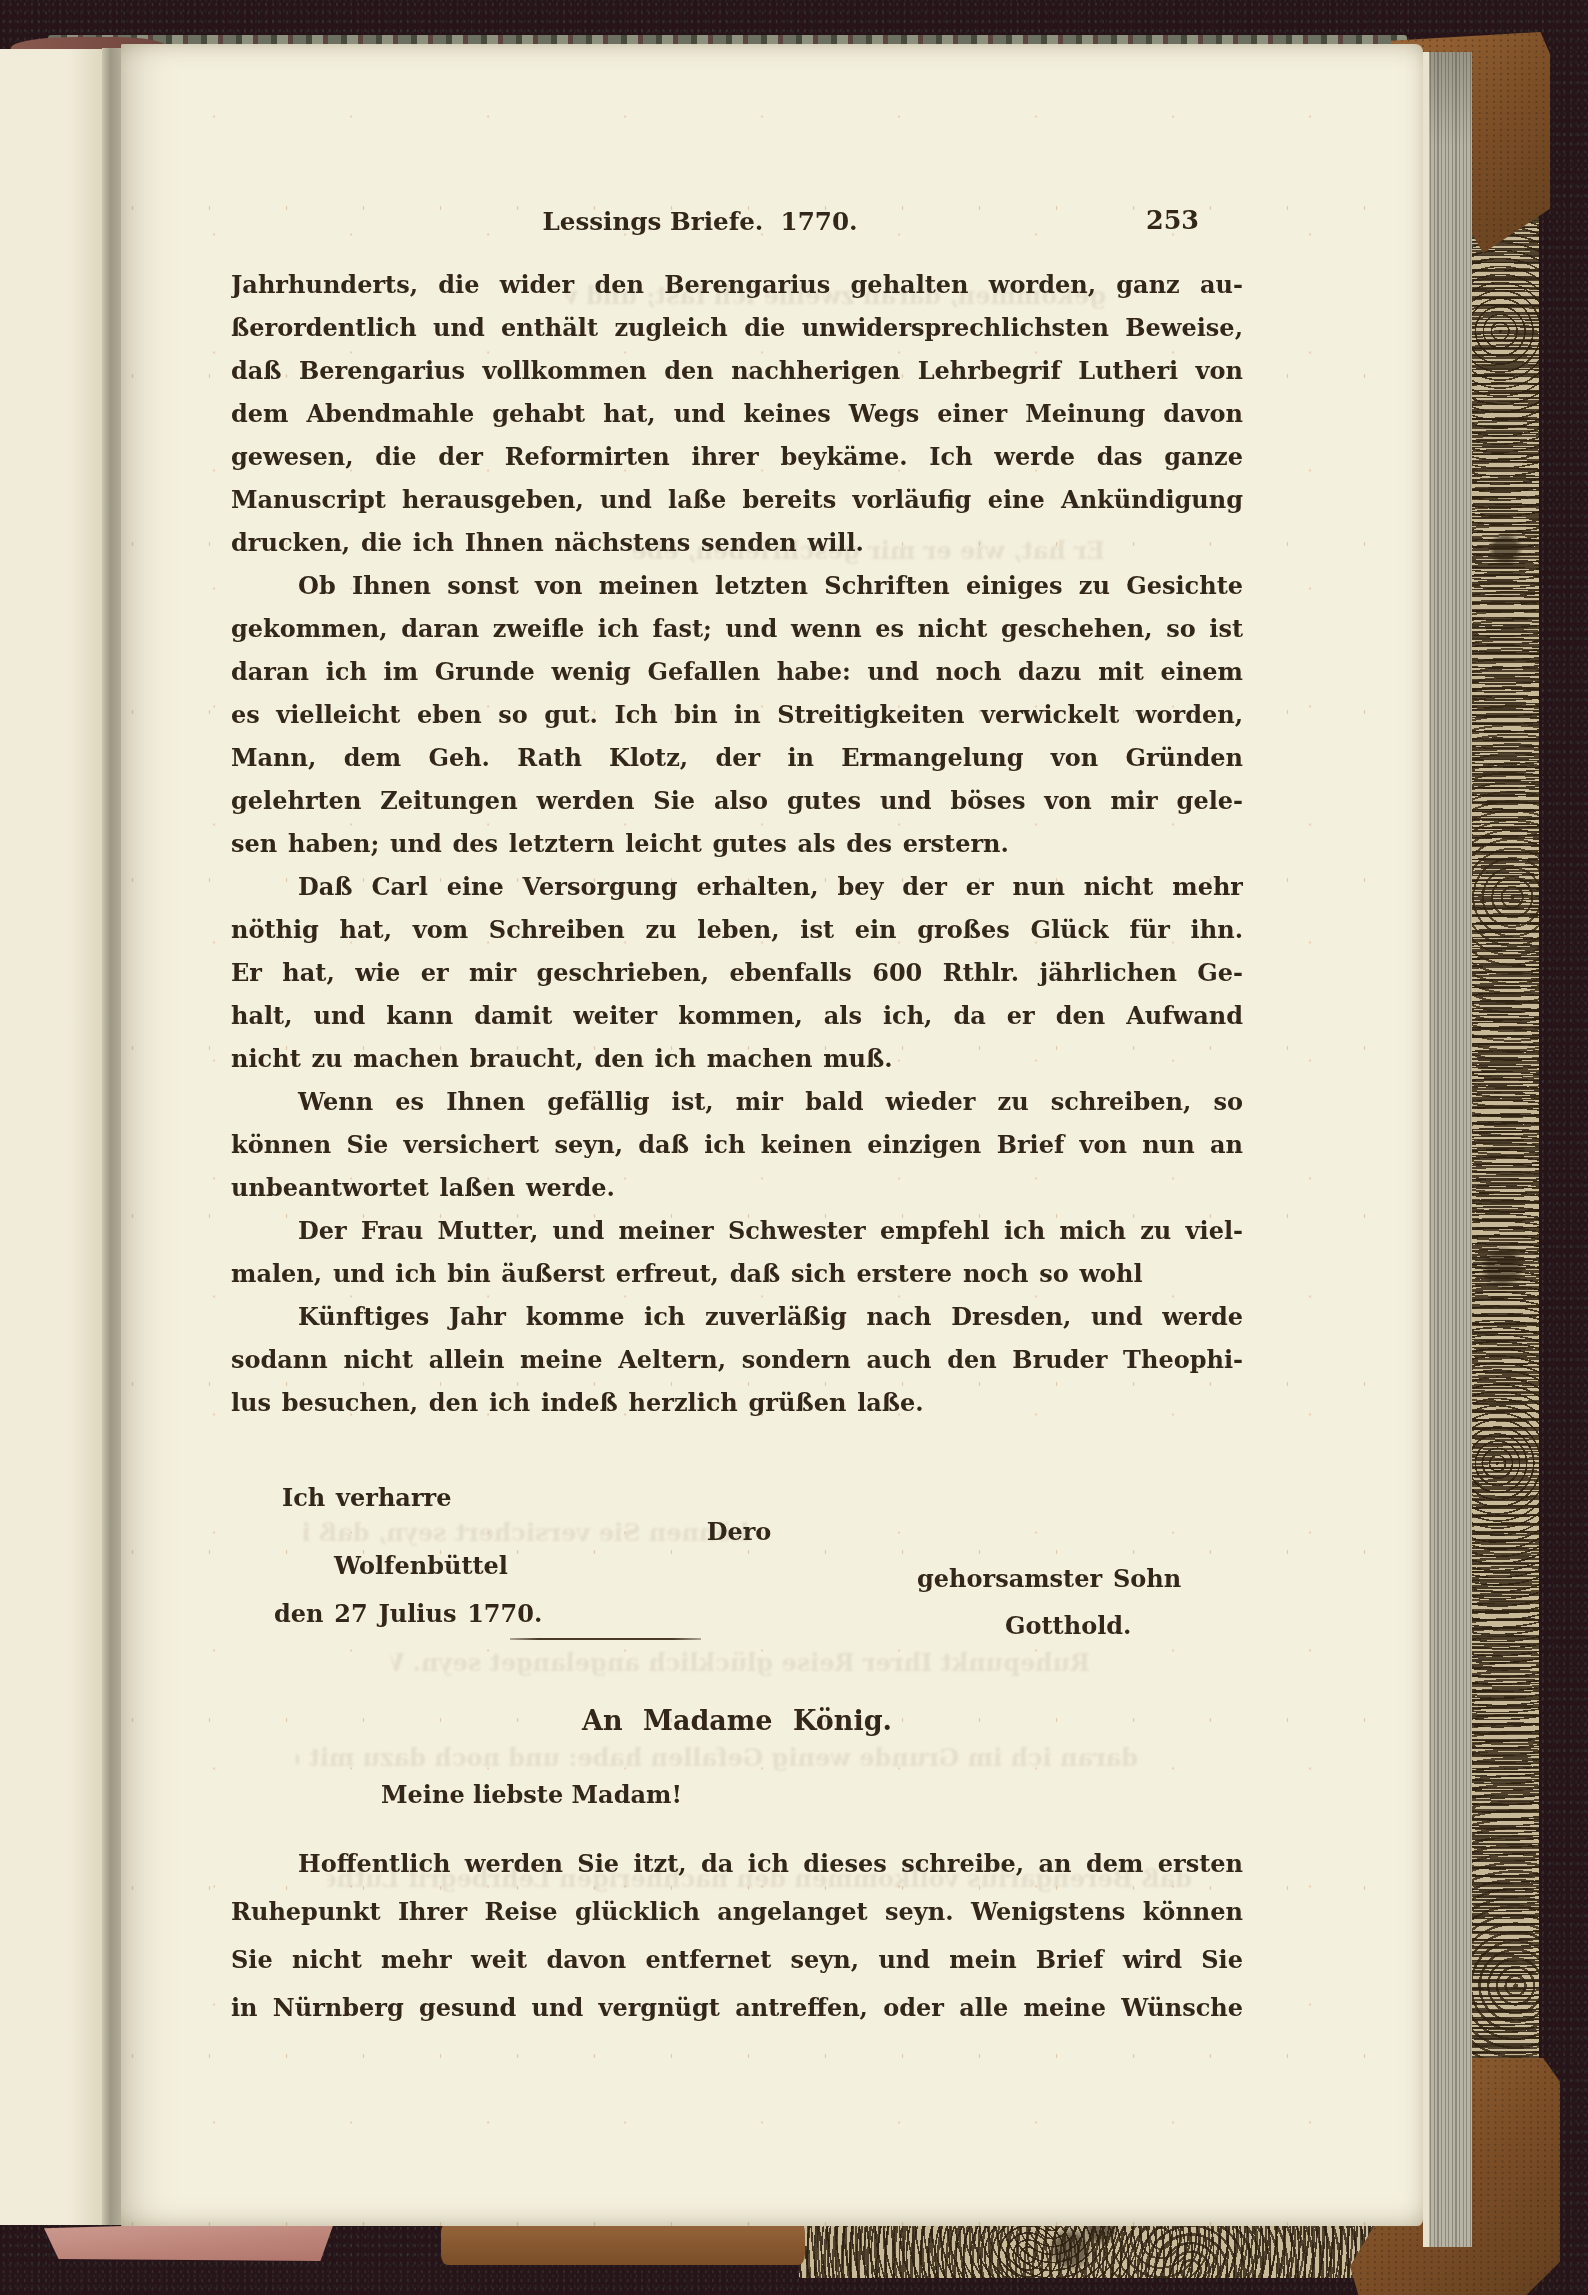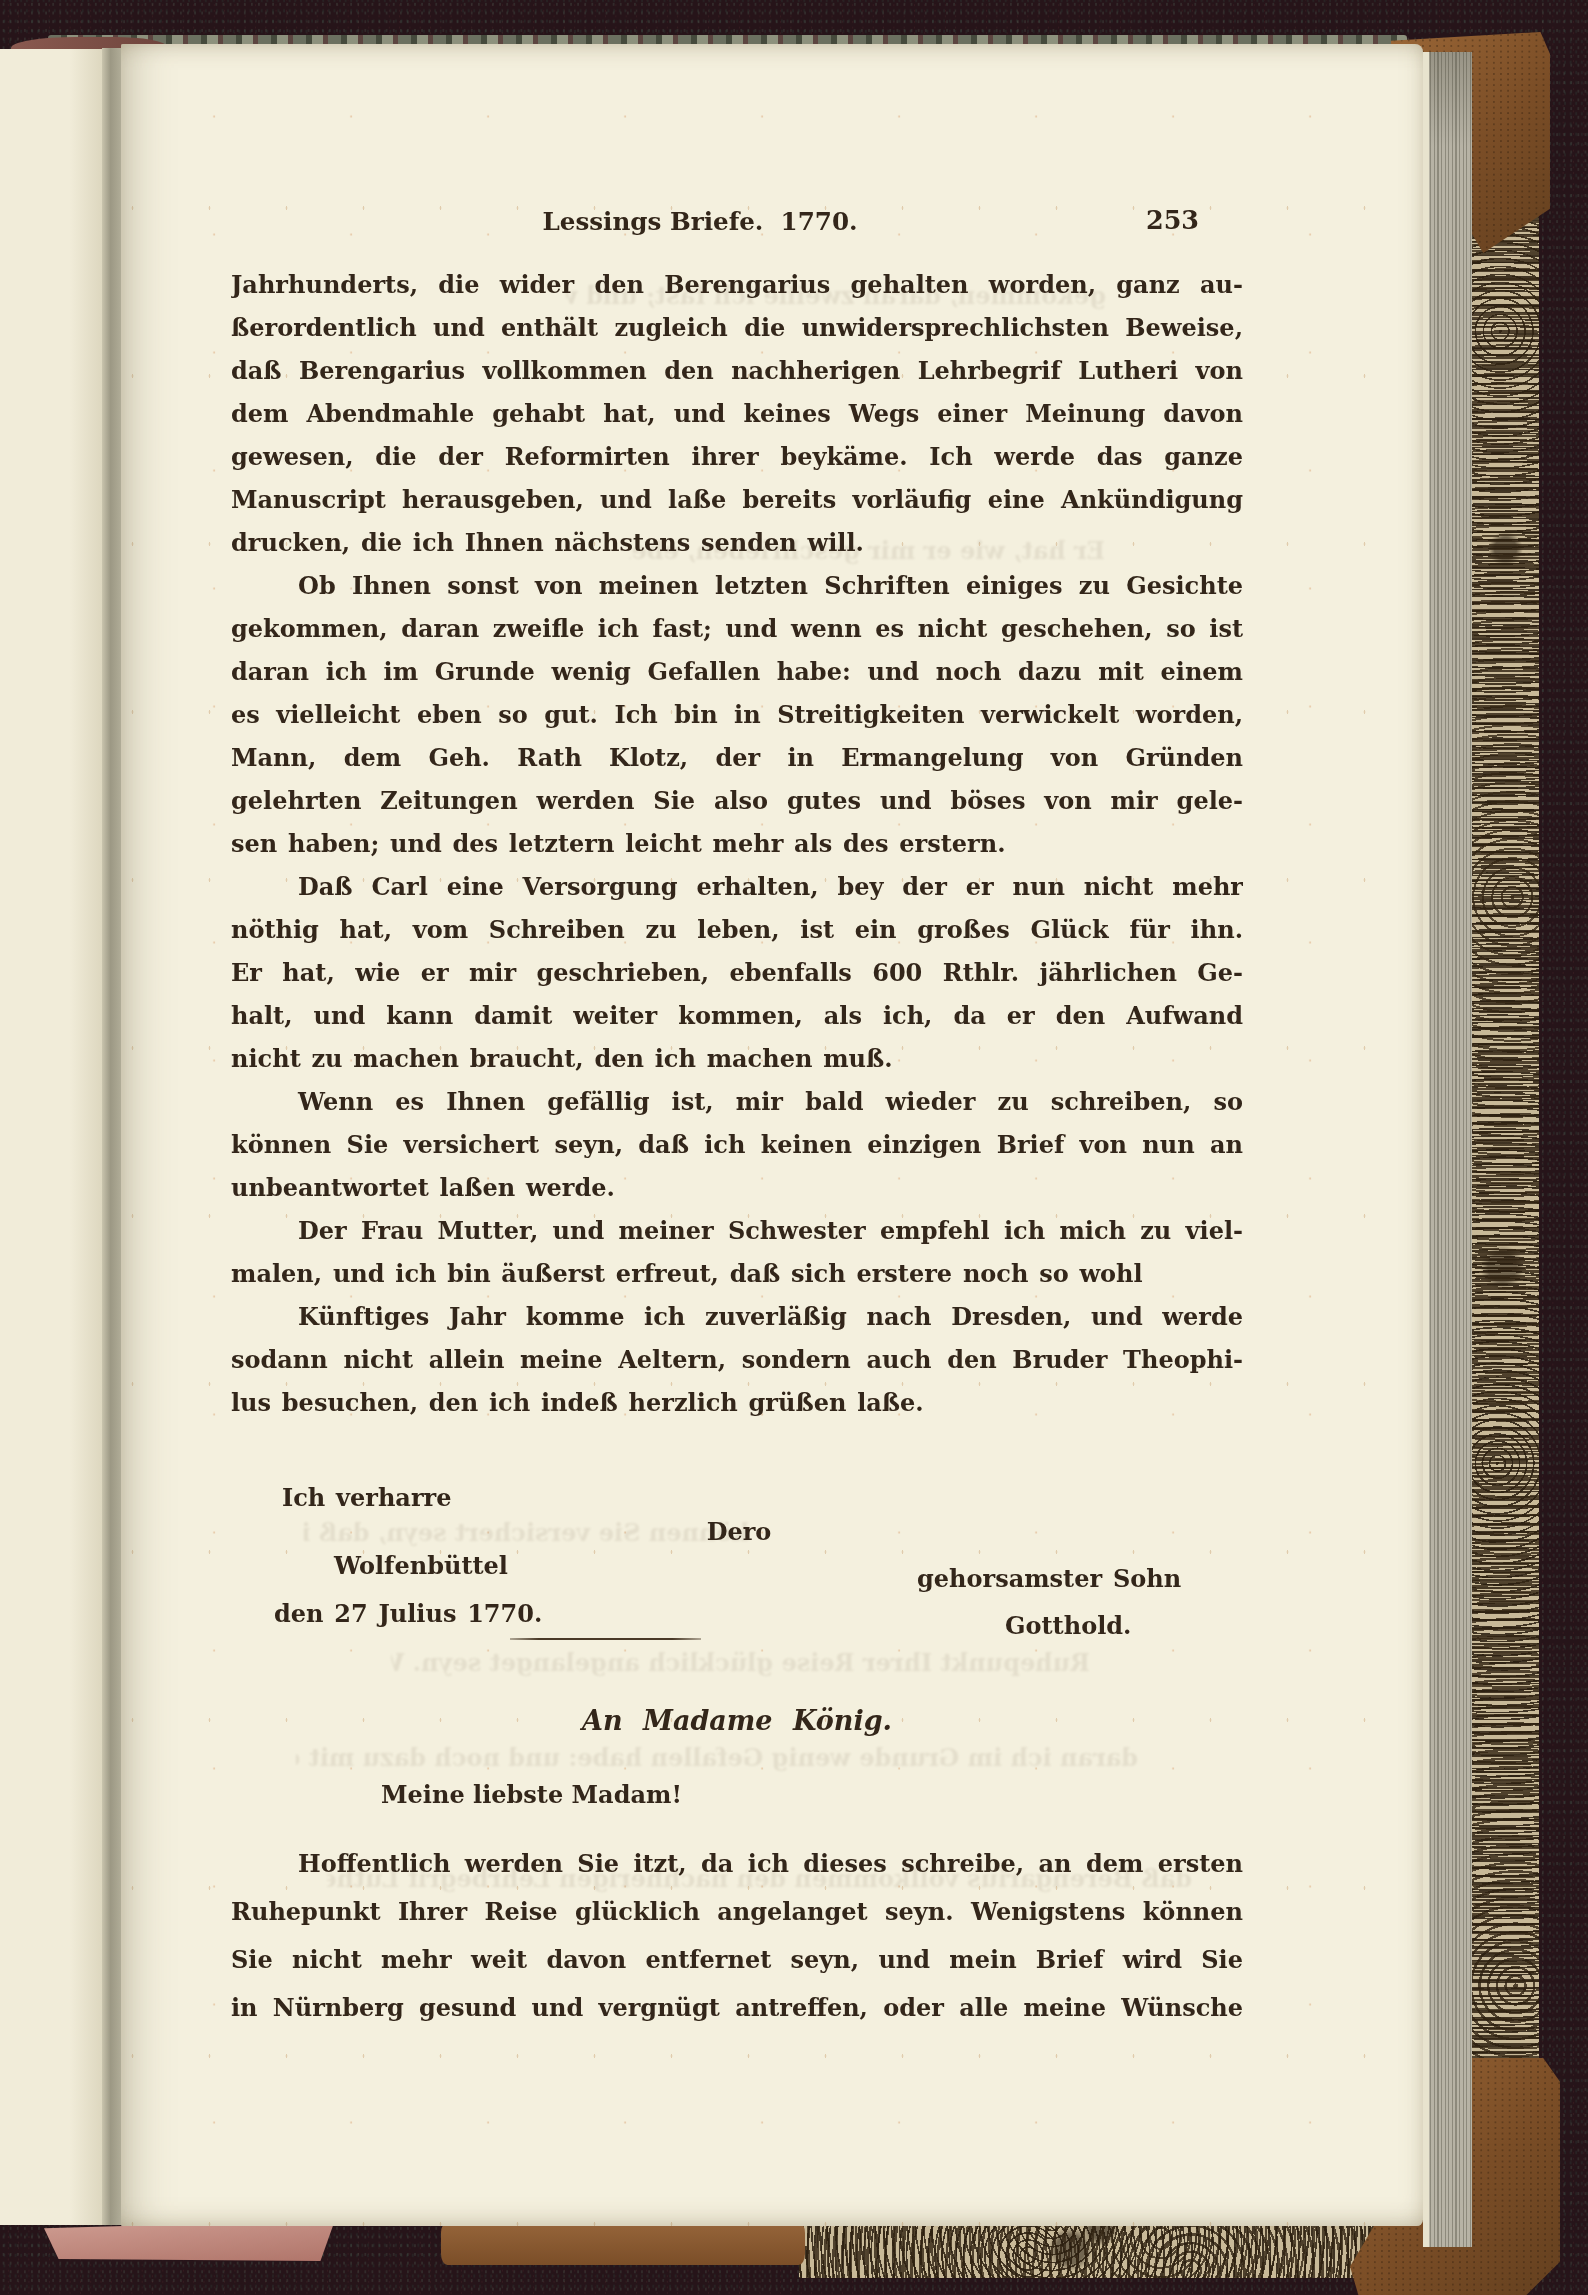--- a/index.html
+++ b/index.html
@@ -105,21 +105,21 @@
   .sig{position:absolute;font-size:24px;word-spacing:2.4px;}
   .sig-verharre{left:161px;top:1439px;}
   .sig-dero{left:110px;top:1473px;width:1016px;text-align:center;}
   .sig-ort{left:213px;top:1507px;}
   .sig-sohn{left:796px;top:1520px;}
   .sig-datum{left:153px;top:1555px;}
   .sig-name{left:884px;top:1567px;}
   .rule{position:absolute;left:389px;top:1594px;width:191px;height:2.4px;
     background:linear-gradient(90deg,rgba(74,58,40,.4),#4a3a28 15%,#4a3a28 85%,rgba(74,58,40,.4));}
   .heading2{position:absolute;left:110px;top:1661px;width:1012px;text-align:center;
-    font-size:27px;word-spacing:11px;font-style:italic;}
+    font-size:27px;word-spacing:11px;}
   .salutation{position:absolute;left:260px;top:1736px;font-size:24px;}
   .body2{position:absolute;left:110px;top:1796px;width:1012px;font-size:24px;word-spacing:2.4px;}
   .body2 .line{height:48px;line-height:48px;}
 </style>
 </head>
 <body>
 
 <div class="scene">
 
   <div class="headband"></div>
@@ -156,21 +156,21 @@
           <div class="line">Manuscript herausgeben, und laße bereits vorläufig eine Ankündigung</div>
           <div class="line last">drucken, die ich Ihnen nächstens senden will.</div>
         </div>
         <div class="para">
           <div class="line indent">Ob Ihnen sonst von meinen letzten Schriften einiges zu Gesichte</div>
           <div class="line">gekommen, daran zweifle ich fast; und wenn es nicht geschehen, so ist</div>
           <div class="line">daran ich im Grunde wenig Gefallen habe: und noch dazu mit einem</div>
           <div class="line">es vielleicht eben so gut. Ich bin in Streitigkeiten verwickelt worden,</div>
           <div class="line">Mann, dem Geh. Rath Klotz, der in Ermangelung von Gründen</div>
           <div class="line">gelehrten Zeitungen werden Sie also gutes und böses von mir gele-</div>
-          <div class="line last">sen haben; und des letztern leicht mehr als des erstern.</div>
+          <div class="line last">sen haben; und des letztern leicht gutes als des erstern.</div>
         </div>
         <div class="para">
           <div class="line indent">Daß Carl eine Versorgung erhalten, bey der er nun nicht mehr</div>
           <div class="line">nöthig hat, vom Schreiben zu leben, ist ein großes Glück für ihn.</div>
           <div class="line">Er hat, wie er mir geschrieben, ebenfalls 600 Rthlr. jährlichen Ge-</div>
           <div class="line">halt, und kann damit weiter kommen, als ich, da er den Aufwand</div>
           <div class="line last">nicht zu machen braucht, den ich machen muß.</div>
         </div>
         <div class="para">
           <div class="line indent">Wenn es Ihnen gefällig ist, mir bald wieder zu schreiben, so</div>

